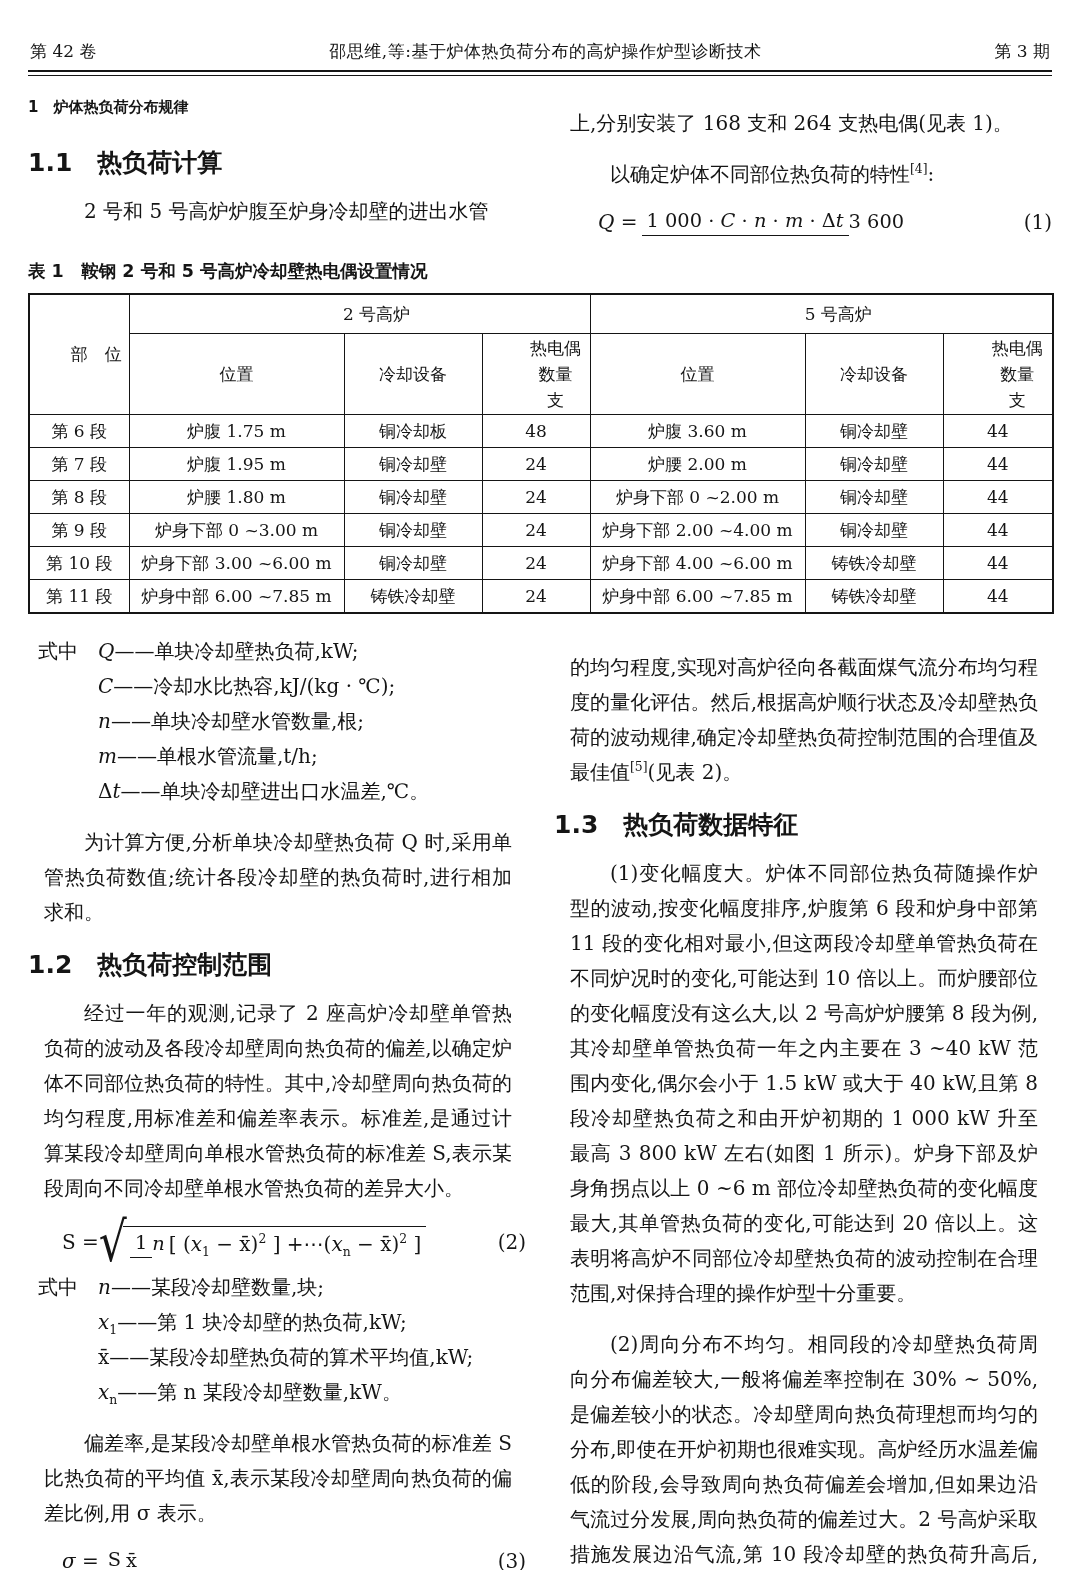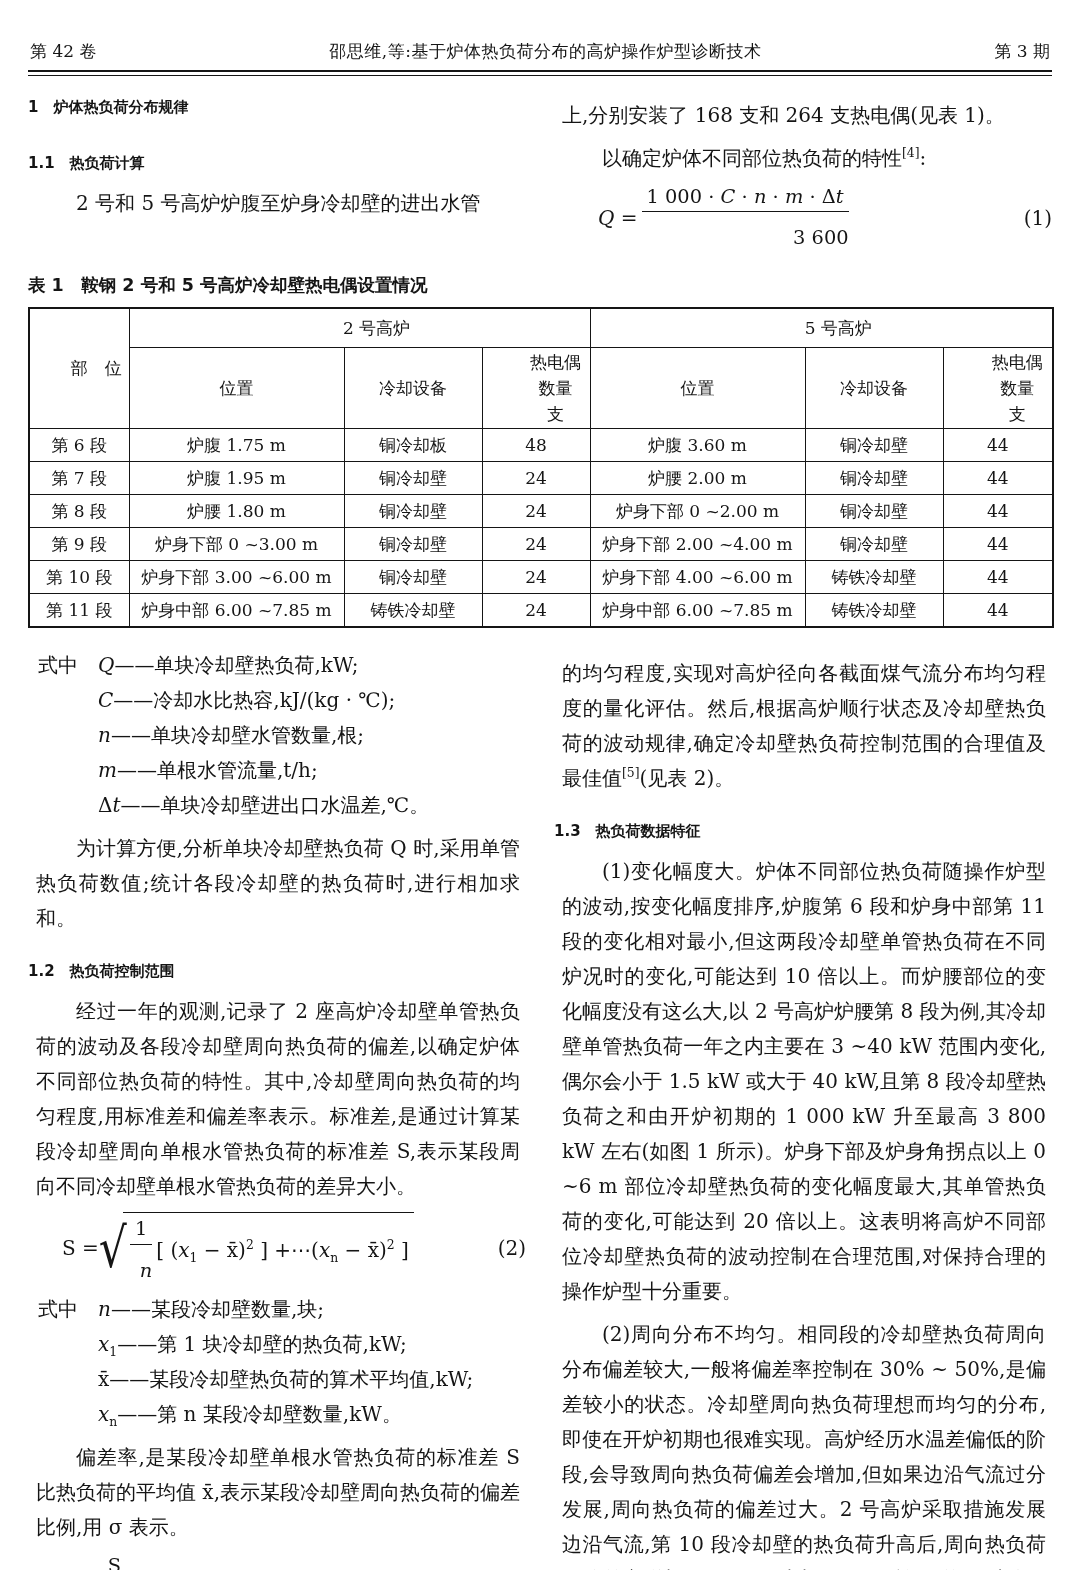--- a/index.html
+++ b/index.html
@@ -8,33 +8,33 @@
 
   
   .jheader{display:flex;justify-content:space-between;align-items:baseline;font-size:17px;padding:0 2px 7px 2px;}
   .jheader .mid{letter-spacing:.5px;}
   .rule{height:3px;border-top:2px solid #151515;border-bottom:1px solid #151515;margin-bottom:14px;}
 
   
   .cols{display:flex;gap:26px;}
   .col{flex:0 0 500px;width:500px;font-size:20px;line-height:35px;text-align:justify;}
   .ind{text-indent:2em;}
-  p{margin:8px;}
+  p{margin:16px;}
 
   .h-sec{font-family:"DejaVu Sans","Liberation Sans",sans-serif;font-weight:bold;font-size:15px;line-height:30px;margin:2px 0 26px 0;text-align:left;}
-  .h-sub{font-family:"DejaVu Sans","Liberation Sans",sans-serif;font-weight:bold;font-size:15px;line-height:30px;margin:20px 0 6px 0;text-align:left;}
+  .h-sub{font-family:"DejaVu Sans","Liberation Sans",sans-serif;font-weight:bold;font-size:25px;line-height:30px;margin:20px 0 6px 0;text-align:left;}
 
   .it{font-style:italic;}
   sup{font-size:0.62em;line-height:0;}
   sub{font-size:0.62em;line-height:0;}
 
   
   .formula{display:flex;align-items:center;margin:8px 0;padding-left:44px;line-height:1.3;}
   .formula .eqno{margin-left:auto;padding-right:2px;}
-  .frac{display:inline-flex;flex-direction:column;align-items:flex-end;margin:0 4px;font-size:0.97em;line-height:1.35;gap:12px;}
+  .frac{display:inline-flex;flex-direction:row;align-items:flex-start;margin:0 4px;font-size:0.97em;line-height:1.35;}
   .frac .fnum{border-bottom:1.6px solid #151515;padding:0 5px 1px 5px;}
   .frac .fden{padding-top:1px;}
   .sqrt{display:inline-flex;align-items:center;}
   .sqrt .radical{font-size:44px;line-height:0.9;transform:scaleY(1.25);margin-right:-4px;font-family:"DejaVu Sans","Liberation Sans",sans-serif;font-weight:normal;}
   .sqrt .radicand{border-top:1.7px solid #151515;display:inline-flex;align-items:center;padding:3px 5px 0 3px;}
 
   
   .defline{text-align:left;}
   .def-first{padding-left:10px;}
   .def-cont{padding-left:70px;}

